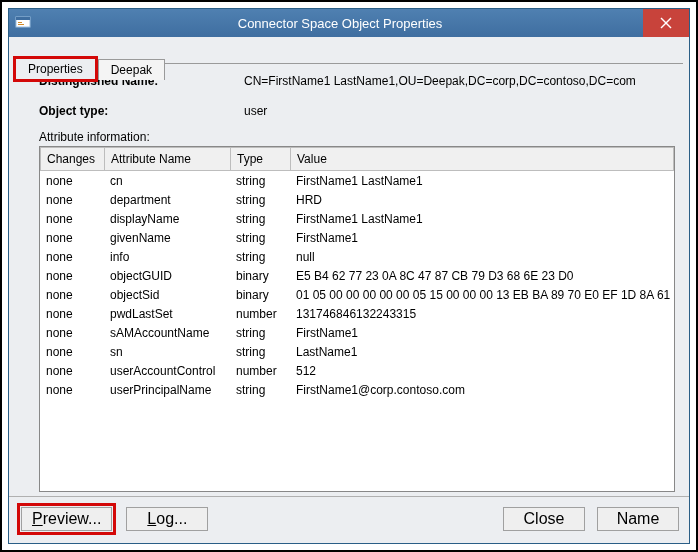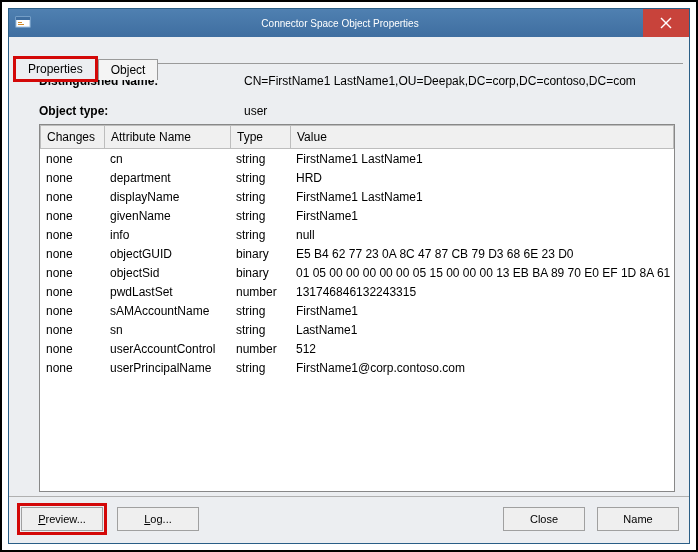--- a/index.html
+++ b/index.html
@@ -29,21 +29,21 @@
     display: flex;
     flex-direction: column;
   }
   
   .titlebar {
     height: 28px;
     background: linear-gradient(#4f80b1 0%, #3f6ea0 100%);
     display: flex;
     align-items: stretch;
     color: #fff;
-    font-size: 10px;
+    font-size: 13px;
     position: relative;
   }
   .titlebar .icon-slot {
     width: 28px;
     display: flex;
     align-items: center;
     justify-content: center;
   }
   .titlebar .title-text {
     flex: 1;
@@ -163,21 +163,21 @@
     align-items: center;
     gap: 12px;
   }
   .button-row .gap { flex: 1; }
   button.win {
     min-width: 82px;
     height: 24px;
     background: #efefef;
     border: 1px solid #a0a0a0;
     font-family: inherit;
-    font-size: 11px;
+    font-size: 16px;
     padding: 0 10px;
     cursor: pointer;
   }
   button.win .ul { text-decoration: underline; }
   .btn-highlight-wrap {
     display: inline-block;
     padding: 2px;
   }
 </style>
 </head>
@@ -199,37 +199,38 @@
       <div class="close-btn">
         <svg width="12" height="12" viewBox="0 0 12 12">
           <line x1="1" y1="1" x2="11" y2="11"></line>
           <line x1="11" y1="1" x2="1" y2="11"></line>
         </svg>
       </div>
     </div>
 
     <div class="tabstrip" id="tabstrip">
         <div class="tab active highlight-red">Properties</div>
-        <div class="tab">Object</div>
+        <div class="tab">Deepak</div>
       </div>
 
     <div class="content">
 
       <div class="info-row">
         <div class="info-label">Distinguished Name:</div>
         <div class="info-value">CN=FirstName1 LastName1,OU=Deepak,DC=corp,DC=contoso,DC=com</div>
       </div>
 
       <div class="spacer-small"></div>
 
       <div class="info-row">
         <div class="info-label">Object type:</div>
         <div class="info-value">user</div>
       </div>
 
+      <div class="attr-label">Attribute information:</div>
 
       <div class="grid-wrap">
         <table class="grid">
           <colgroup>
             <col class="col-changes">
               <col class="col-name">
               <col class="col-type">
               <col class="col-value">
           </colgroup>
           <thead>

